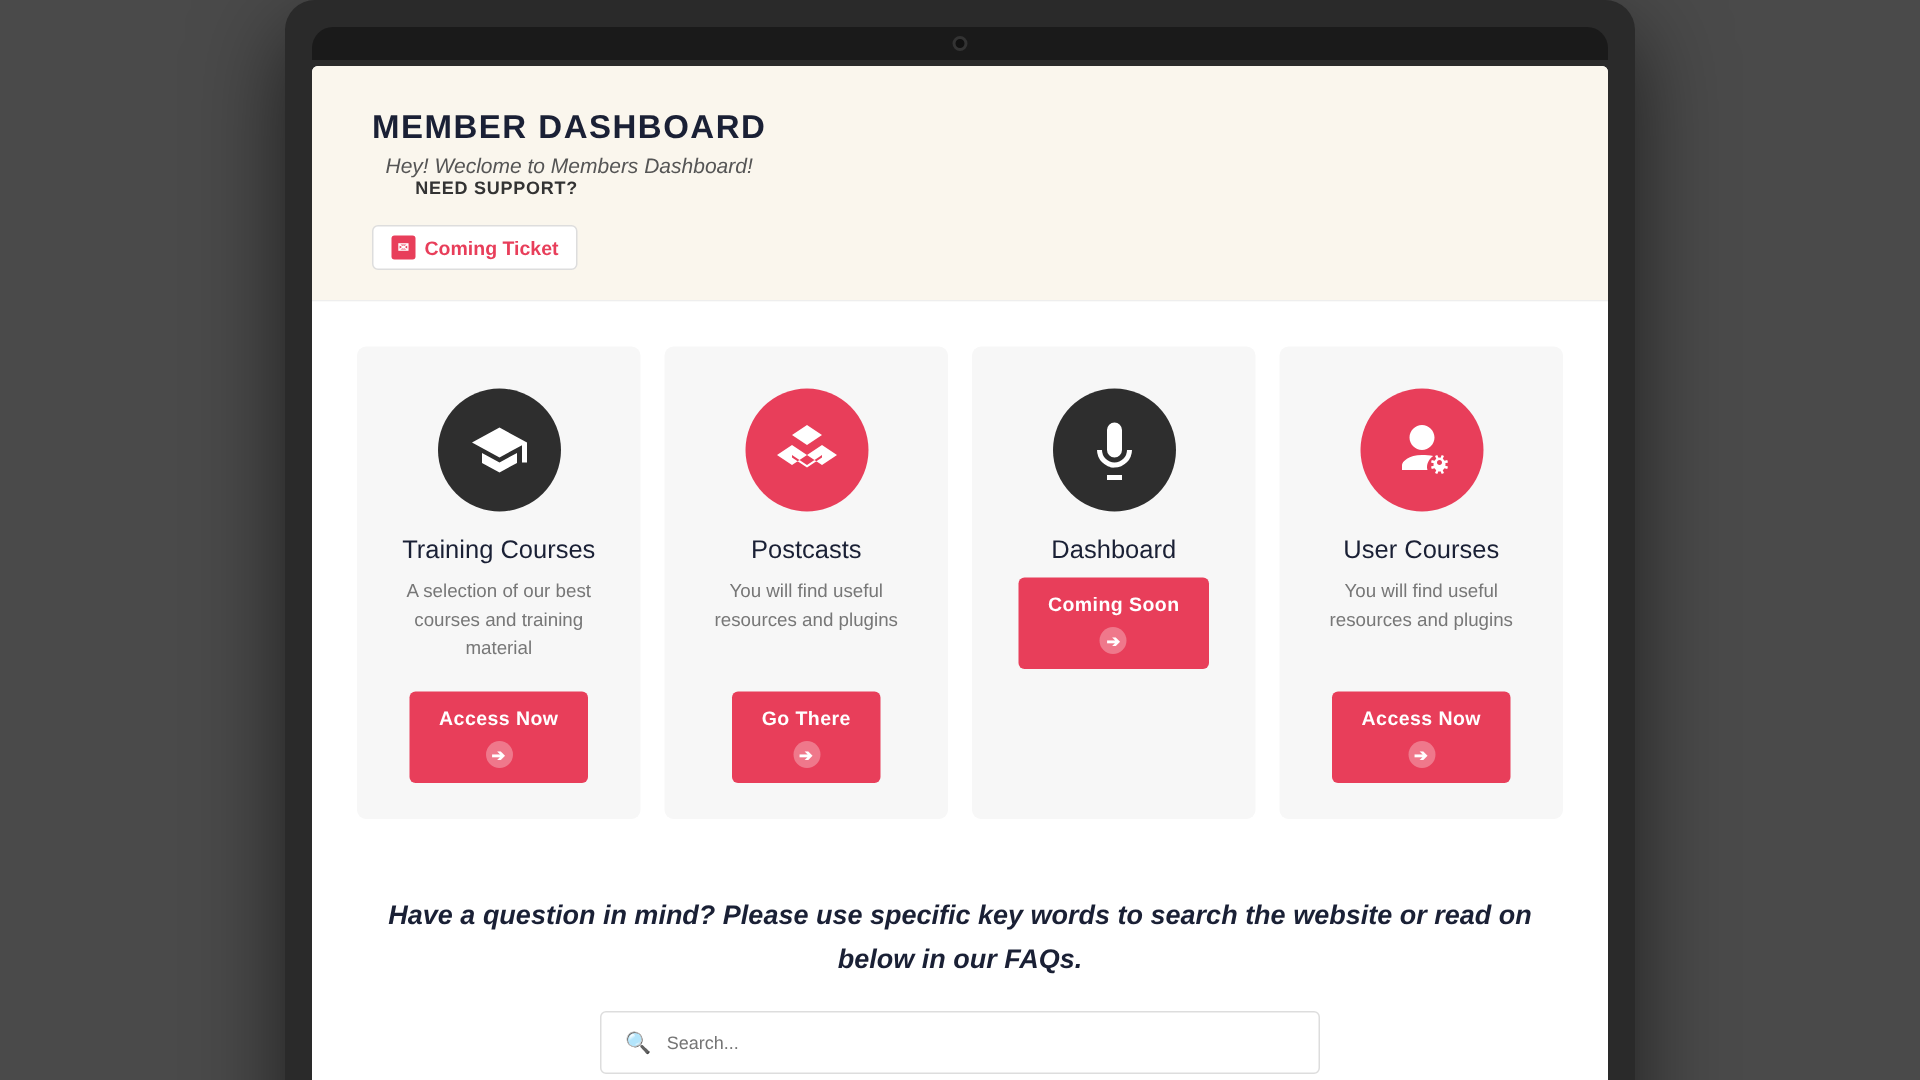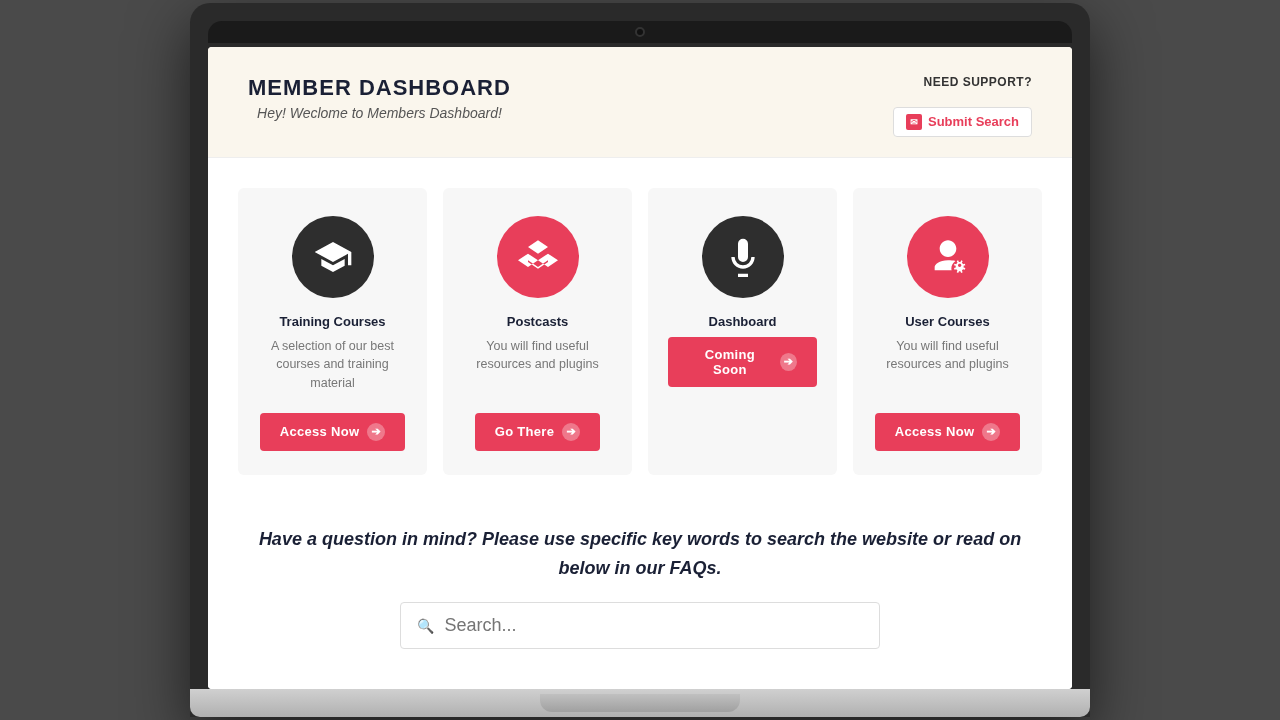--- a/index.html
+++ b/index.html
@@ -69,20 +69,21 @@
       min-height: 480px;
     }
 
     .header {
       background: #faf6ed;
       padding: 28px 40px 20px 40px;
       display: flex;
       justify-content: space-between;
       align-items: flex-start;
       border-bottom: 1px solid #eee;
+      flex-direction: column;
     }
 
     .header-left {}
 
     .header-title {
       font-size: 22px;
       font-weight: 900;
       color: #1a2035;
       letter-spacing: 1px;
       text-transform: uppercase;
@@ -171,22 +172,22 @@
     .circle-dark { background: #2e2e2e; }
     .circle-pink { background: #e83e5a; }
 
     .card-icon-svg {
       width: 40px;
       height: 40px;
       fill: white;
     }
 
     .card-title {
-      font-size: 13px;
-      font-weight: 700;
+      font-size: 17px;
+      font-weight: 400;
       color: #1a2035;
       margin-bottom: 8px;
     }
 
     .card-desc {
       font-size: 12.5px;
       color: #777;
       line-height: 1.5;
       margin-bottom: 20px;
       flex-grow: 1;
@@ -198,20 +199,21 @@
       border: none;
       border-radius: 4px;
       padding: 10px 20px;
       font-size: 13px;
       font-weight: 700;
       cursor: pointer;
       display: flex;
       align-items: center;
       gap: 8px;
       letter-spacing: 0.3px;
+      flex-direction: column;
     }
 
     .card-btn .arrow-circle {
       width: 18px;
       height: 18px;
       background: rgba(255,255,255,0.3);
       border-radius: 50%;
       display: flex;
       align-items: center;
       justify-content: center;
@@ -245,21 +247,21 @@
     }
 
     .search-icon-char {
       color: #aaa;
       font-size: 14px;
     }
 
     .search-input {
       border: none;
       outline: none;
-      font-size: 18px;
+      font-size: 12px;
       color: #aaa;
       width: 100%;
       background: transparent;
     }
   </style>
 </head>
 <body>
 
 <div>
   <div class="laptop-outer">
@@ -271,21 +273,21 @@
 
         <div class="header">
           <div class="header-left">
             <div class="header-title">MEMBER DASHBOARD</div>
             <div class="header-subtitle">Hey! Weclome to Members Dashboard!</div>
           </div>
           <div class="header-right">
             <div class="support-label">NEED SUPPORT?</div>
             <button class="submit-ticket-btn">
               <span class="ticket-icon">✉</span>
-              <span>Submit Search</span>
+              <span>Coming Ticket</span>
             </button>
           </div>
         </div>
 
         <div class="main-content">
 
           <div class="cards-row">
 
             <div class="card">
               <div class="card-icon-circle circle-dark">

